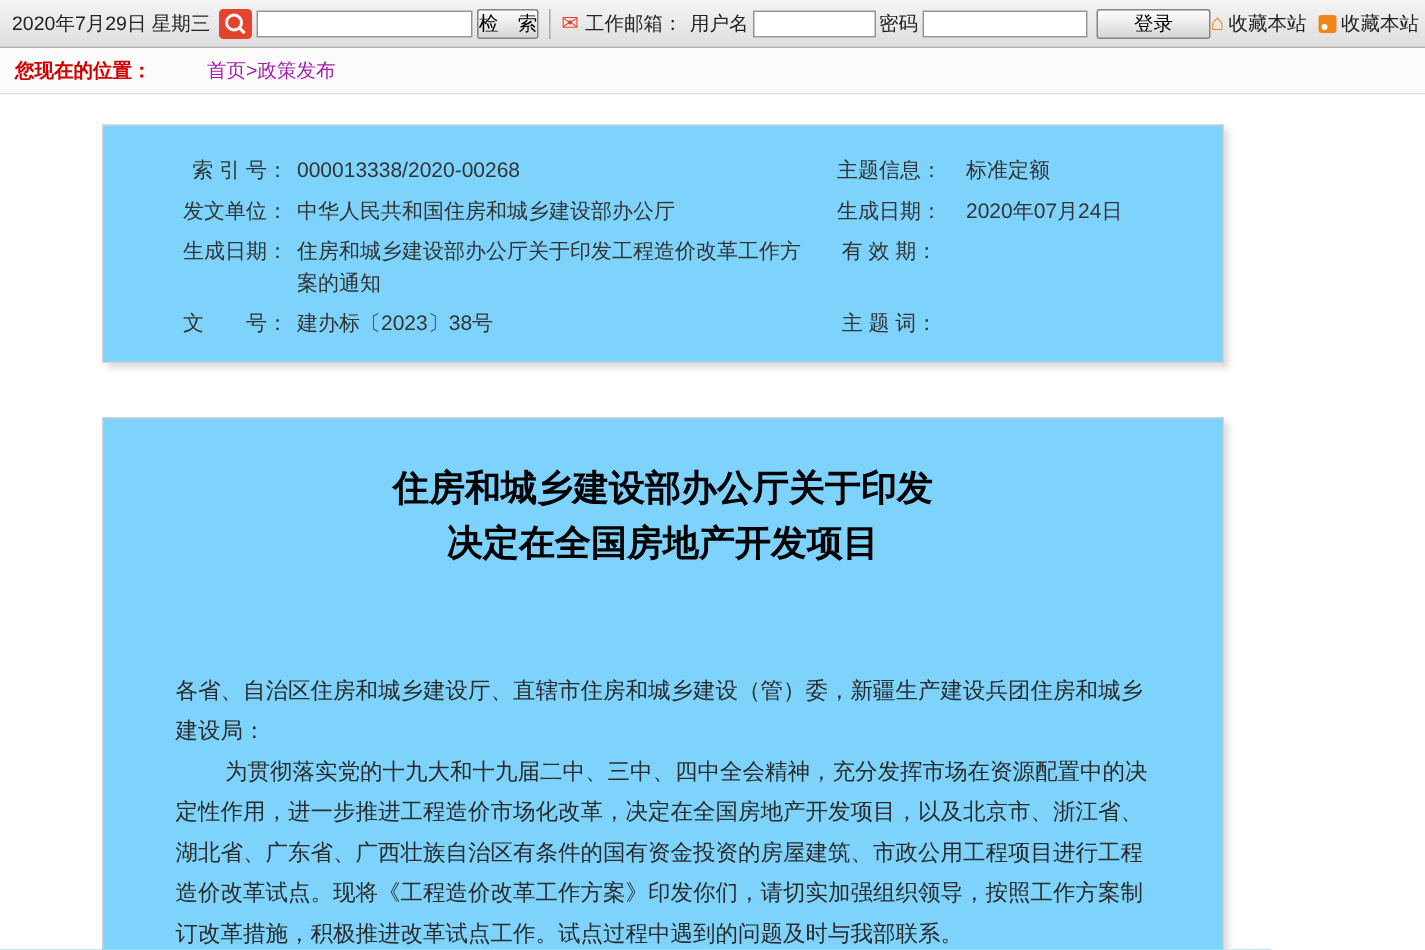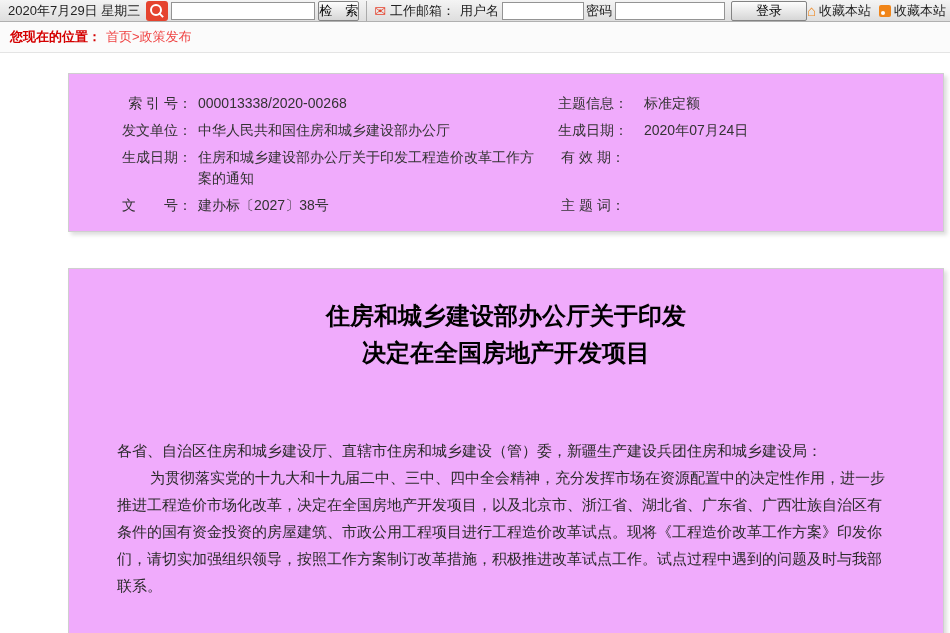--- a/index.html
+++ b/index.html
@@ -6,21 +6,21 @@
   html,body { margin:0; padding:0; }
   body {
     width:950px; height:633px; overflow:hidden;
     background:#ffffff;
     font-family:"Liberation Sans","DejaVu Sans",sans-serif;
     color:#333;
   }
 
   
   .topbar {
-    height:22px;
+    height:32px;
     background:linear-gradient(#f4f4f4,#dedede);
     border-bottom:1px solid #b0b0b0;
     display:flex; align-items:center;
     padding:0 8px;
     font-size:13px; color:#222;
     white-space:nowrap;
   }
   .topbar .date { margin-right:6px; }
   .search-icon {
     width:22px; height:20px; background:#e5432e; border-radius:3px;
@@ -62,28 +62,28 @@
   }
   .bm-icon::after {
     content:""; position:absolute; left:2px; bottom:2px;
     width:4px; height:4px; background:#fff; border-radius:50%;
   }
 
   
   .breadcrumb {
     height:31px; display:flex; align-items:center;
     padding:0 10px; font-size:13px;
-    background:#fbfbfb; border-bottom:1px solid #e4e4e4;
+    background:#fbfbfb; border-bottom:1px solid #e4e4e4;gap:32px;
   }
   .breadcrumb .bc-label { color:#d40000; font-weight:bold; }
-  .breadcrumb .bc-path { color:#ef4444; margin-left:5px; }
+  .breadcrumb .bc-path { color:#a21caf; margin-left:5px; }
 
   
   .box {
-    width:876px; margin-left:68px; background:#f0abfc;
+    width:748px; margin-left:68px; background:#7dd3fc;
     border:1px solid #cfcfcf;
     box-shadow:3px 3px 4px #dedede;
   }
   .meta-box { margin-top:20px; padding:16px 6px 12px; }
   table.meta { border-collapse:collapse; width:100%; font-size:14px; color:#333; }
   table.meta td { padding:3px 3px; vertical-align:top; line-height:21px; }
   td.ml1 { width:120px; text-align:right; white-space:nowrap; }
   td.mv1 { width:350px; }
   td.ml2 { width:96px; text-align:center; white-space:nowrap; }
 
@@ -141,21 +141,21 @@
       <td class="mv2">2020年07月24日</td>
     </tr>
     <tr>
       <td class="ml1">生成日期：</td>
       <td class="mv1">住房和城乡建设部办公厅关于印发工程造价改革工作方案的通知</td>
       <td class="ml2">有 效 期：</td>
       <td class="mv2"></td>
     </tr>
     <tr>
       <td class="ml1">文　　号：</td>
-      <td class="mv1">建办标〔2027〕38号</td>
+      <td class="mv1">建办标〔2023〕38号</td>
       <td class="ml2">主 题 词：</td>
       <td class="mv2"></td>
     </tr>
   </tbody>
     </table>
 </div>
 
 <div class="box doc-box">
   <h1 class="doc-title">
     <div>住房和城乡建设部办公厅关于印发</div>

